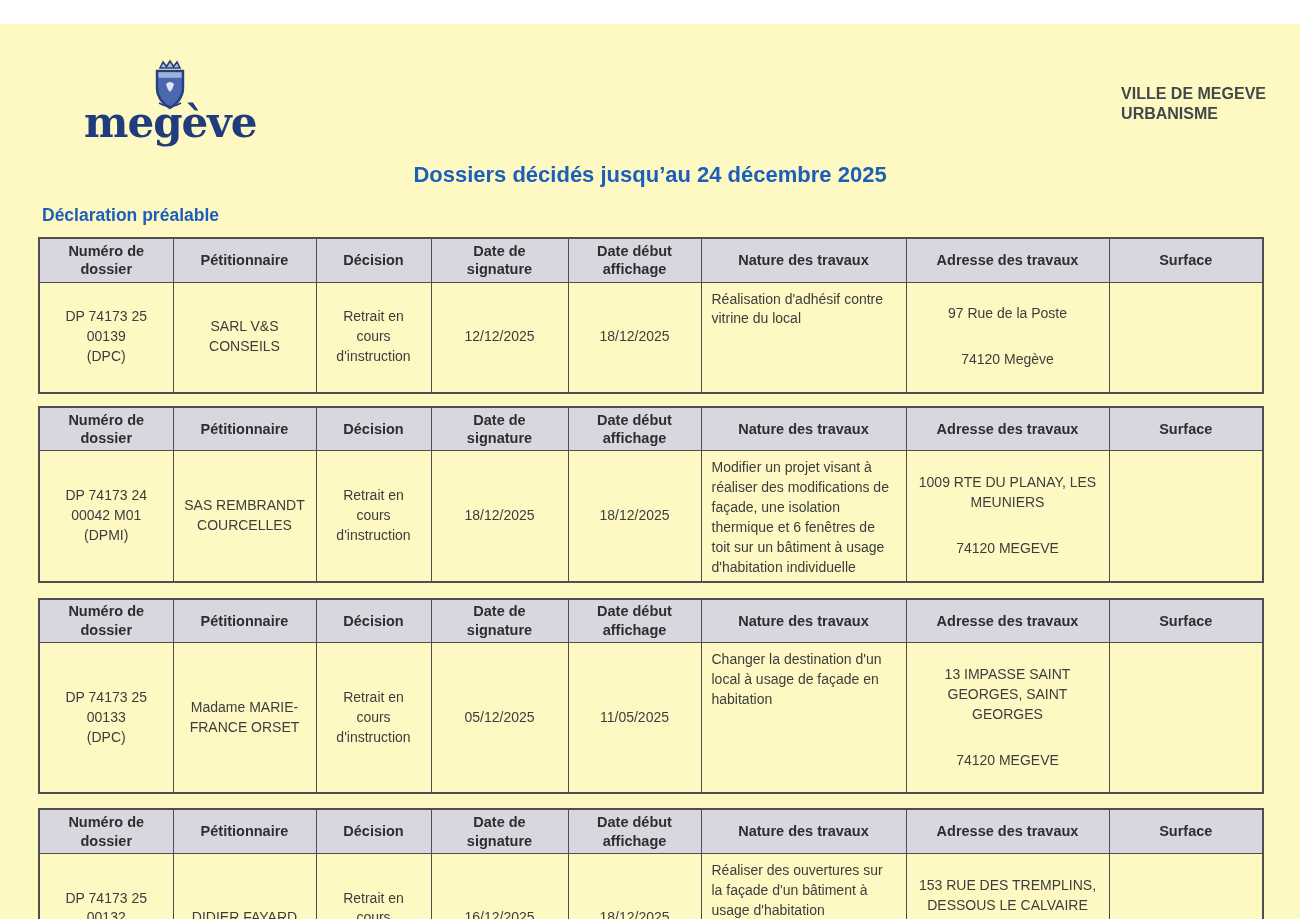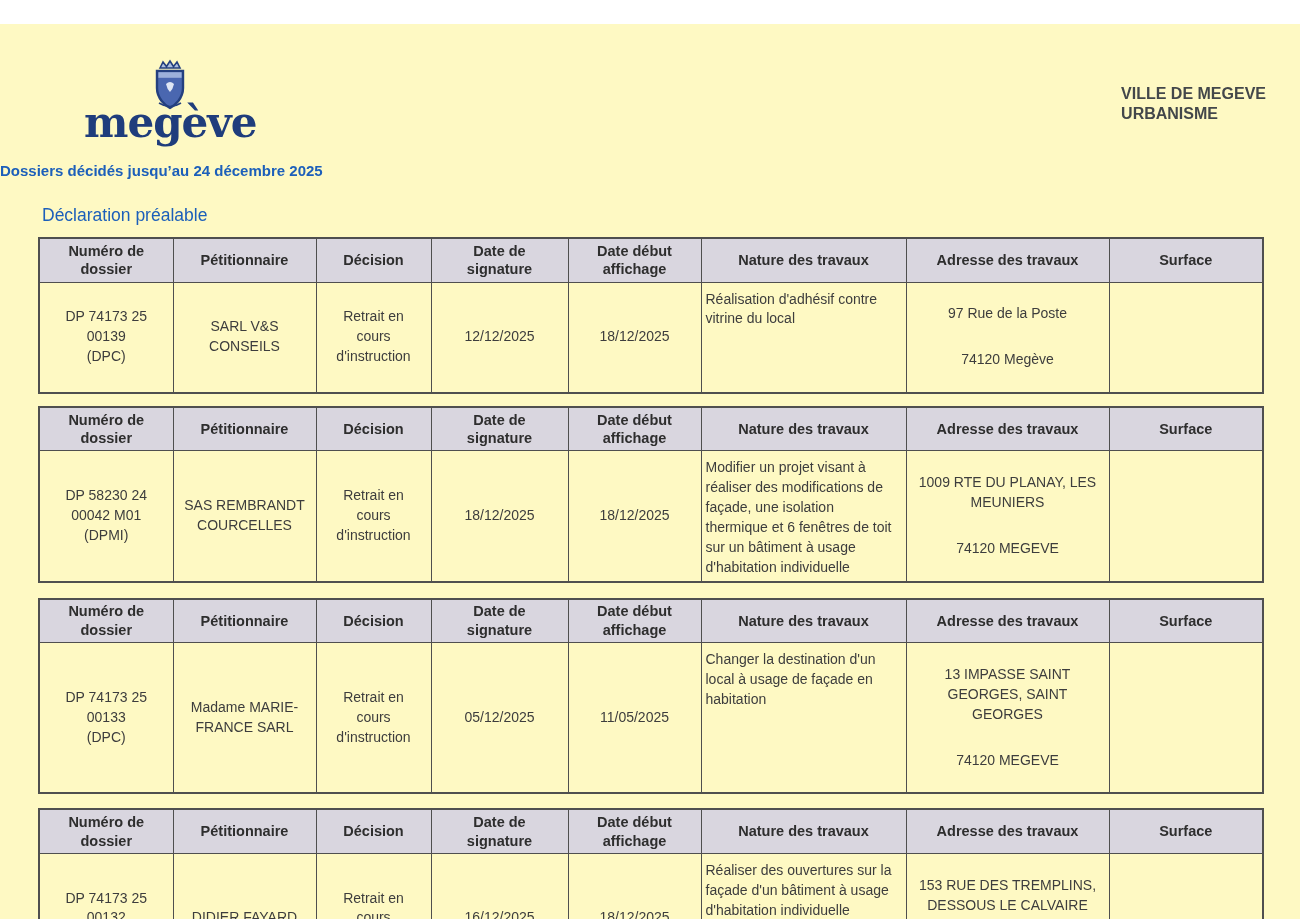--- a/index.html
+++ b/index.html
@@ -14,45 +14,45 @@
     position:absolute;left:0;top:40px;
     font-family:"DejaVu Serif","Liberation Serif",serif;
     font-weight:bold;font-size:42px;letter-spacing:-1px;
     color:var(--logo-navy,#1f3d7c);
   }
   .org{
     position:absolute;right:34px;top:60px;text-align:left;
     font-weight:bold;font-size:16px;line-height:1.22;color:#43474a;
   }
   .title{
-    position:absolute;left:0;top:138px;width:100%;margin:0;
-    font-size:15px;font-weight:bold;color:var(--accent-blue,#1c5fba);
+    position:absolute;left:0;top:138px;width:100%;margin:0;text-align:center;
+    font-size:22px;font-weight:bold;color:var(--accent-blue,#1c5fba);
   }
   .section{
     position:absolute;left:42px;top:181px;margin:0;
-    font-size:17.5px;font-weight:normal;color:var(--accent-blue,#1c5fba);
+    font-size:17.5px;font-weight:bold;color:var(--accent-blue,#1c5fba);
   }
   
   #tables{position:absolute;left:38px;top:213px;width:1224px;}
   table.dp-table{
     border-collapse:collapse;table-layout:fixed;width:1224px;
     font-size:14px;color:var(--body-text,#3d3d3d);
     border:2px solid var(--table-border,#4f4f4f);
   }
   .dp-table th,.dp-table td{
     border:1px solid var(--table-border,#4f4f4f);
     box-sizing:border-box;padding:2px 8px;
     text-align:center;vertical-align:middle;
     white-space:pre-line;line-height:1.42;overflow:hidden;
   }
   .dp-table th{
     background:var(--table-header-bg,#d9d6df);
     font-weight:bold;font-size:14.5px;height:44px;line-height:1.28;color:#2e2e2e;
   }
-  .dp-table td.nature{text-align:left;vertical-align:top;padding:7px 10px 2px 4px;}
+  .dp-table td.nature{text-align:left;vertical-align:top;padding:7px 10px 2px 10px;}
   .dp-table .rue{margin-bottom:6px;}
   .t0{margin-bottom:12px}.t1{margin-bottom:15px}.t2{margin-bottom:14px}.t3{margin-bottom:16px}
   .t0 td{height:67px}.t1 td{height:108px}.t2 td{height:82px}.t3 td{height:63px}
   
   .scan-bar{position:absolute;left:433px;top:903px;width:267px;height:8px;background:#dcdcdc;}
 </style>
 </head>
 <body>
 
 <div class="page">
@@ -145,21 +145,21 @@
 signature</th>
         <th>Date début
 affichage</th>
         <th>Nature des travaux</th>
         <th>Adresse des travaux</th>
         <th>Surface</th>
       </tr>
     </thead>
     <tbody>
       <tr>
-        <td>DP 58230 24
+        <td>DP 74173 24
 00042 M01
 (DPMI)</td>
         <td>SAS REMBRANDT
 COURCELLES</td>
         <td>Retrait en cours
 d'instruction</td>
         <td>18/12/2025</td>
         <td>18/12/2025</td>
         <td class="nature">Modifier un projet visant à réaliser des modifications de façade, une isolation thermique et 6 fenêtres de toit sur un bâtiment à usage d'habitation individuelle</td>
         <td>
@@ -197,21 +197,21 @@
         <th>Adresse des travaux</th>
         <th>Surface</th>
       </tr>
     </thead>
     <tbody>
       <tr>
         <td>DP 74173 25
 00133
 (DPC)</td>
         <td>Madame MARIE-
-FRANCE SARL</td>
+FRANCE ORSET</td>
         <td>Retrait en cours
 d'instruction</td>
         <td>05/12/2025</td>
         <td>11/05/2025</td>
         <td class="nature">Changer la destination d'un local à usage de façade en habitation</td>
         <td>
           <div class="rue">13 IMPASSE SAINT
 GEORGES, SAINT
 GEORGES</div>
           <div class="commune">74120 MEGEVE</div>

